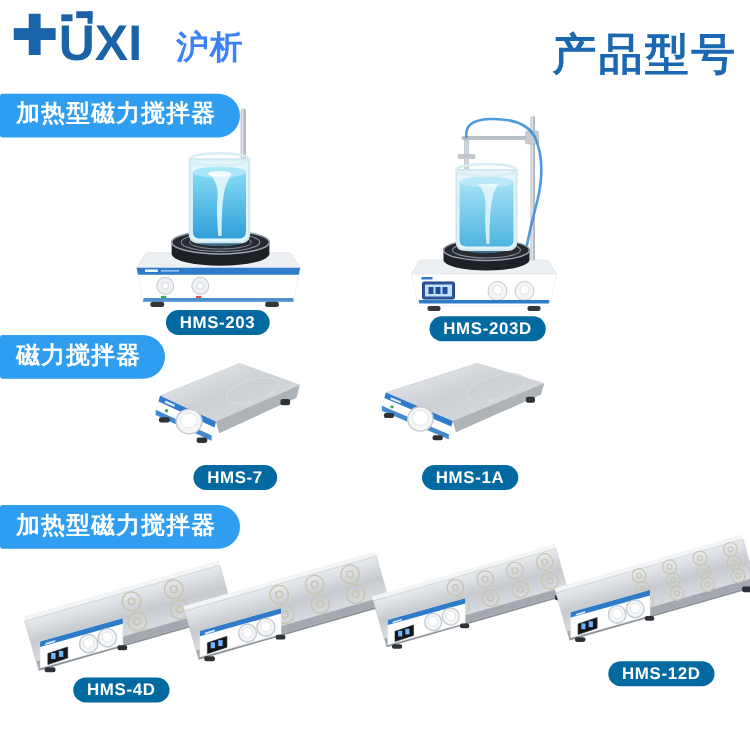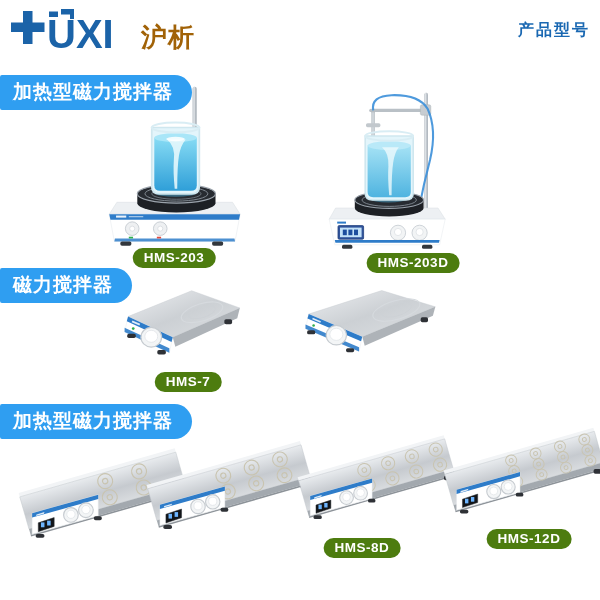--- a/index.html
+++ b/index.html
@@ -1,23 +1,23 @@
 <!DOCTYPE html>
 <html><head>
 <meta charset="utf-8">
 <style>
   html,body{margin:0;padding:0;background:#fff;}
   body{width:600px;height:600px;overflow:hidden;font-family:"Liberation Sans","DejaVu Sans",sans-serif;}
   .page{position:relative;width:600px;height:488px;background:#ffffff;}
   .logo{position:absolute;left:10px;top:8px;display:flex;align-items:flex-end;}
-  .logo-cn{font-size:26px;font-weight:bold;color:#a16207;line-height:1;margin:0 0 4px 6px;letter-spacing:1px;}
-  .page-title{position:absolute;right:10px;top:20px;margin:0;font-size:16px;font-weight:bold;color:#1a68b2;letter-spacing:2px;}
+  .logo-cn{font-size:26px;font-weight:bold;color:#3b82f6;line-height:1;margin:0 0 4px 6px;letter-spacing:1px;}
+  .page-title{position:absolute;right:10px;top:20px;margin:0;font-size:35px;font-weight:bold;color:#1a68b2;letter-spacing:2px;}
   .cat-badge{position:absolute;left:0;background:#2f9ef1;color:#fff;font-weight:bold;font-size:19px;
              padding:5px 19px 6px 13px;border-radius:2px 18px 18px 2px;letter-spacing:1px;line-height:1.25;}
-  .model-badge{position:absolute;transform:translateX(-50%);background:#4d7c0f;color:#fff;font-weight:bold;
+  .model-badge{position:absolute;transform:translateX(-50%);background:#0369a1;color:#fff;font-weight:bold;
                font-size:13.5px;padding:2px 11px 3px;border-radius:12px;white-space:nowrap;letter-spacing:.5px;}
   .product{position:absolute;margin:0;}
   .product svg{display:block;width:100%;height:auto;}
 </style>
 </head>
 <body>
 
 <svg width="0" height="0" style="position:absolute" aria-hidden="true">
   <defs>
     <linearGradient id="liqA" x1="0" y1="0" x2="0" y2="1">
@@ -164,21 +164,21 @@
       </g>
       <g>
         <path d="M59,60 L59,131 Q59,140 68,140 L110,140 Q119,140 119,131 L119,60 Z" fill="#e3f5fb" stroke="#cfe7ef" stroke-width="2"></path>
         <path d="M62,72 L62,130 Q62,136.5 69,136.5 L109,136.5 Q116,136.5 116,130 L116,72 Z" fill="url(#liqB)"></path>
         <ellipse cx="89" cy="72" rx="27" ry="5.4" fill="#b9e9f8"></ellipse>
         <path d="M80,74 Q89,82 88,98 Q87,112 89,134 L92,134 Q92,106 94,93 Q96,80 101,74 Z" fill="#eefafd" opacity="0.8"></path>
         <ellipse cx="89" cy="60" rx="30" ry="6" fill="none" stroke="#d9edf4" stroke-width="2.4"></ellipse>
       </g>
     </svg>
   </figure>
-  <div class="model-badge" style="left:413px;top:253px">HMS-203D</div>
+  <div class="model-badge" style="left:390px;top:253px">HMS-203D</div>
 
   <figure class="product" style="left:116px;top:277px;width:129px">
     <svg viewBox="0 0 150 92">
       <polygon points="14,46 88,16 144,36 66,70" fill="url(#steelA)" stroke="#c6cbd0" stroke-width="0.5"></polygon>
       <ellipse cx="100" cy="41" rx="25" ry="10" transform="rotate(-17 100 41)" fill="none" stroke="#d6dade" stroke-width="1.3"></ellipse>
       <ellipse cx="100" cy="41" rx="16" ry="6.2" transform="rotate(-17 100 41)" fill="none" stroke="#cdd1d5" stroke-width="1.1"></ellipse>
       <polygon points="66,70 144,36 141,48 69,81" fill="#aeb3b8"></polygon>
       <g>
         <polygon points="14,46 66,70 62,88 10,64" fill="#ffffff" stroke="#e3e7eb" stroke-width="0.5"></polygon>
         <polygon points="14,46 66,70 64.6,75.5 12.6,51.5" fill="#2e7cc9"></polygon>
@@ -208,37 +208,39 @@
         <polygon points="17,46.5 27,50.8 26.3,52.8 16.3,48.5" fill="#ffffff" opacity="0.85"></polygon>
         <circle cx="18" cy="56" r="1.6" fill="#2fae4d"></circle>
         <ellipse cx="46" cy="68" rx="12.5" ry="12" fill="#f3f5f6" stroke="#c6cbd0" stroke-width="1.4"></ellipse>
         <ellipse cx="46" cy="67" rx="8" ry="7.5" fill="#ffffff" stroke="#dde1e5" stroke-width="0.8"></ellipse>
       </g>
       <rect x="10" y="62" width="10" height="5" rx="2" fill="#2e3136"></rect>
       <rect x="58" y="84" width="10" height="5" rx="2" fill="#2e3136"></rect>
       <rect x="150" y="46" width="9" height="6" rx="2" fill="#2e3136"></rect>
     </svg>
   </figure>
+  <div class="model-badge" style="left:376px;top:372px">HMS-1A</div>
 
   <figure class="product" style="left:18px;top:432px;width:172px">
     <svg viewBox="0 0 195 122">
       <use href="#mslab"></use>
       <g transform="rotate(-16 95 75)" fill="none" stroke="#c9c4b0" stroke-width="1.3">
         <circle cx="104" cy="57.5" r="8.5"></circle>
           <circle cx="104" cy="57.5" r="3"></circle>
         <circle cx="144" cy="57.5" r="8.5"></circle>
           <circle cx="144" cy="57.5" r="3"></circle>
         <circle cx="104" cy="76.5" r="8.5"></circle>
           <circle cx="104" cy="76.5" r="3"></circle>
         <circle cx="144" cy="76.5" r="8.5"></circle>
           <circle cx="144" cy="76.5" r="3"></circle>
       </g>
       <use href="#mpanel"></use>
     </svg>
   </figure>
+  <div class="model-badge" style="left:97px;top:542px">HMS-4D</div>
 
   <figure class="product" style="left:146px;top:425px;width:169px">
     <svg viewBox="0 0 195 122">
       <use href="#mslab"></use>
       <g transform="rotate(-16 95 75)" fill="none" stroke="#c9c4b0" stroke-width="1.3">
         <circle cx="94" cy="57.5" r="8.5"></circle>
           <circle cx="94" cy="57.5" r="3"></circle>
         <circle cx="128" cy="57.5" r="8.5"></circle>
           <circle cx="128" cy="57.5" r="3"></circle>
         <circle cx="162" cy="57.5" r="8.5"></circle>
@@ -271,21 +273,20 @@
         <circle cx="116" cy="76.5" r="8"></circle>
           <circle cx="116" cy="76.5" r="2.8"></circle>
         <circle cx="146" cy="76.5" r="8"></circle>
           <circle cx="146" cy="76.5" r="2.8"></circle>
         <circle cx="176" cy="76.5" r="8"></circle>
           <circle cx="176" cy="76.5" r="2.8"></circle>
       </g>
       <use href="#mpanel"></use>
     </svg>
   </figure>
-  <div class="model-badge" style="left:362px;top:538px">HMS-8D</div>
 
   <figure class="product" style="left:443px;top:412px;width:165px">
     <svg viewBox="0 0 195 122">
       <use href="#mslab"></use>
       <g transform="rotate(-16 95 75)" fill="none" stroke="#c9c4b0" stroke-width="1.1">
         <circle cx="86" cy="54" r="6.5"></circle>
           <circle cx="86" cy="54" r="2.3"></circle>
         <circle cx="116" cy="54" r="6.5"></circle>
           <circle cx="116" cy="54" r="2.3"></circle>
         <circle cx="146" cy="54" r="6.5"></circle>

